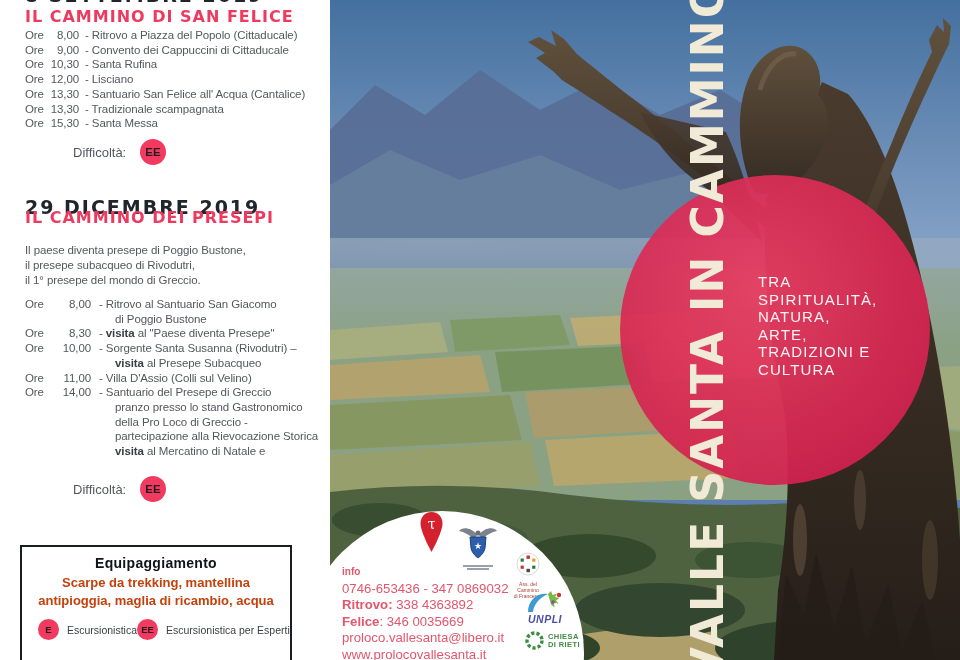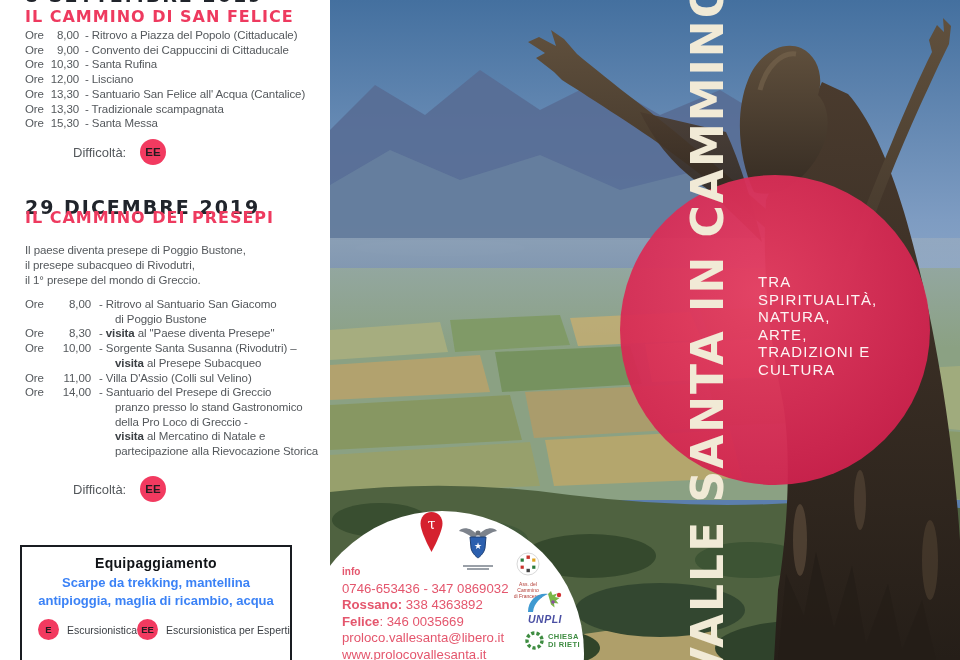--- a/index.html
+++ b/index.html
@@ -24,21 +24,21 @@
   .diff{position:absolute;left:25px;display:flex;align-items:center;height:26px;margin-left:48px;}
   .diff-label{width:67px;font-size:13px;color:#54585c;}
   .badge{width:26px;height:26px;border-radius:50%;background:#f23a60;color:#241a1f;
          display:flex;align-items:center;justify-content:center;font-weight:bold;
          font-size:11.5px;flex:0 0 auto;}
   .badge.small{width:21px;height:21px;font-size:9.5px;}
 
   .equip{position:absolute;left:20px;top:545px;width:268px;height:120px;
          border:2.5px solid #191c21;background:#fff;text-align:center;padding-top:8px;}
   .equip-title{font-size:14px;font-weight:bold;color:#101317;letter-spacing:.3px;}
-  .equip-items{font-size:13px;font-weight:bold;color:#3b82f6;line-height:18px;
+  .equip-items{font-size:13px;font-weight:bold;color:#c2410c;line-height:18px;
                margin-top:3px;white-space:pre-line;}
   .legend{display:flex;align-items:center;margin-top:9px;padding-left:16px;text-align:left;}
   .legend .badge{margin-left:0;}
   .legend .badge:nth-of-type(2){margin-left:26px;}
   .legend-label{font-size:10.5px;color:#3a3e43;margin-left:8px;white-space:nowrap;}
   .preline{white-space:pre-line;}
 
   
   .photo{position:absolute;left:330px;top:0;width:630px;height:660px;overflow:hidden;
          background:#5c7fae;}
@@ -169,24 +169,24 @@
           <span class="tm">14,00</span>
           <span class="txt"><span>- Santuario del Presepe di Greccio</span></span>
         </div>
         <div class="sched-row cont">
           <span class="txt"><span>pranzo presso lo stand Gastronomico</span></span>
         </div>
         <div class="sched-row cont">
           <span class="txt"><span>della Pro Loco di Greccio -</span></span>
         </div>
         <div class="sched-row cont">
+          <span class="txt"><span>partecipazione alla Rievocazione Storica</span></span>
+        </div>
+        <div class="sched-row cont">
           <span class="txt"><b>visita</b><span> al Mercatino di Natale e</span></span>
-        </div>
-        <div class="sched-row cont">
-          <span class="txt"><span>partecipazione alla Rievocazione Storica</span></span>
         </div>
       </div>
 
     <div class="diff" style="top:476px">
       <span class="diff-label">Difficoltà:</span>
       <span class="badge">EE</span>
     </div>
 
     <div class="equip">
       <div class="equip-title">Equipaggiamento</div>
@@ -300,21 +300,21 @@
 
     <div class="vertical-title">VALLE SANTA IN CAMMINO</div>
 
     <div class="white-circle"></div>
 
     <div class="circle-content">
 
       <div class="contact">
         <span class="info-label">info</span>
         <div>0746-653436 - 347 0869032</div>
-        <div><b>Rossano:</b><span> 338 4363892</span></div>
+        <div><b>Ritrovo:</b><span> 338 4363892</span></div>
         <div><b>Felice</b><span>: 346 0035669</span></div>
         <div>proloco.vallesanta@libero.it</div>
         <div>www.prolocovallesanta.it</div>
       </div>
 
       <div class="logo tau-pin">
         <svg width="25" height="42" viewBox="0 0 25 42">
           <path d="M12.5 1 C5.5 1 1.5 6.5 1.5 12.5 C1.5 21 12.5 41 12.5 41
                    C12.5 41 23.5 21 23.5 12.5 C23.5 6.5 19.5 1 12.5 1 Z" fill="#d5212e"></path>
           <text x="12.5" y="18" text-anchor="middle" font-size="14" fill="#ffffff" font-family="DejaVu Serif, serif">τ</text>

